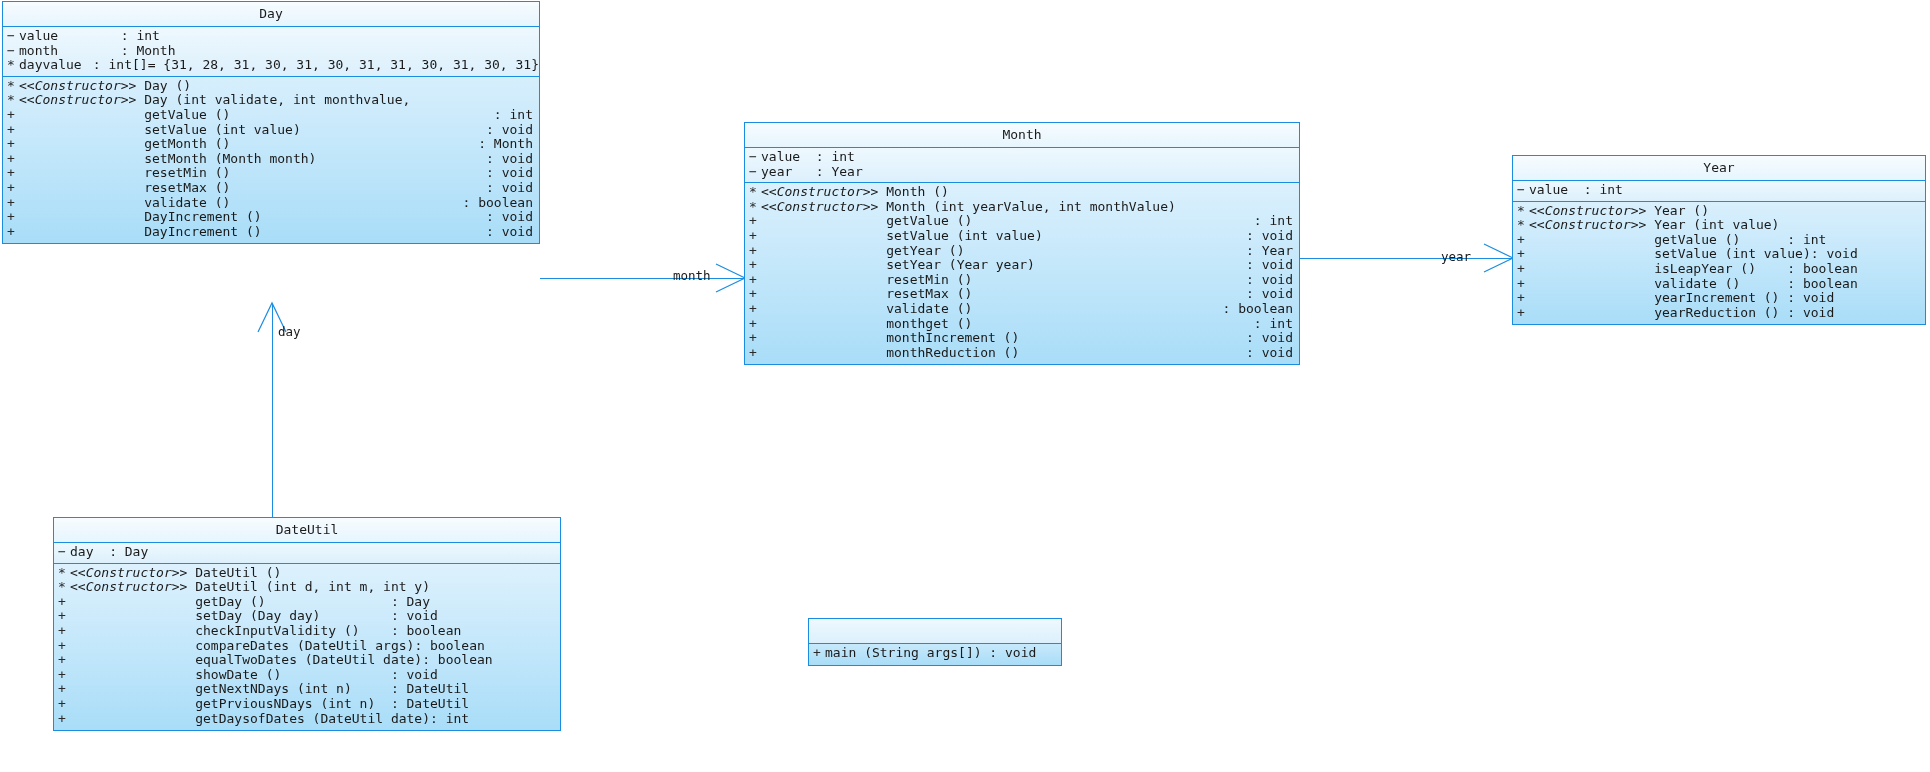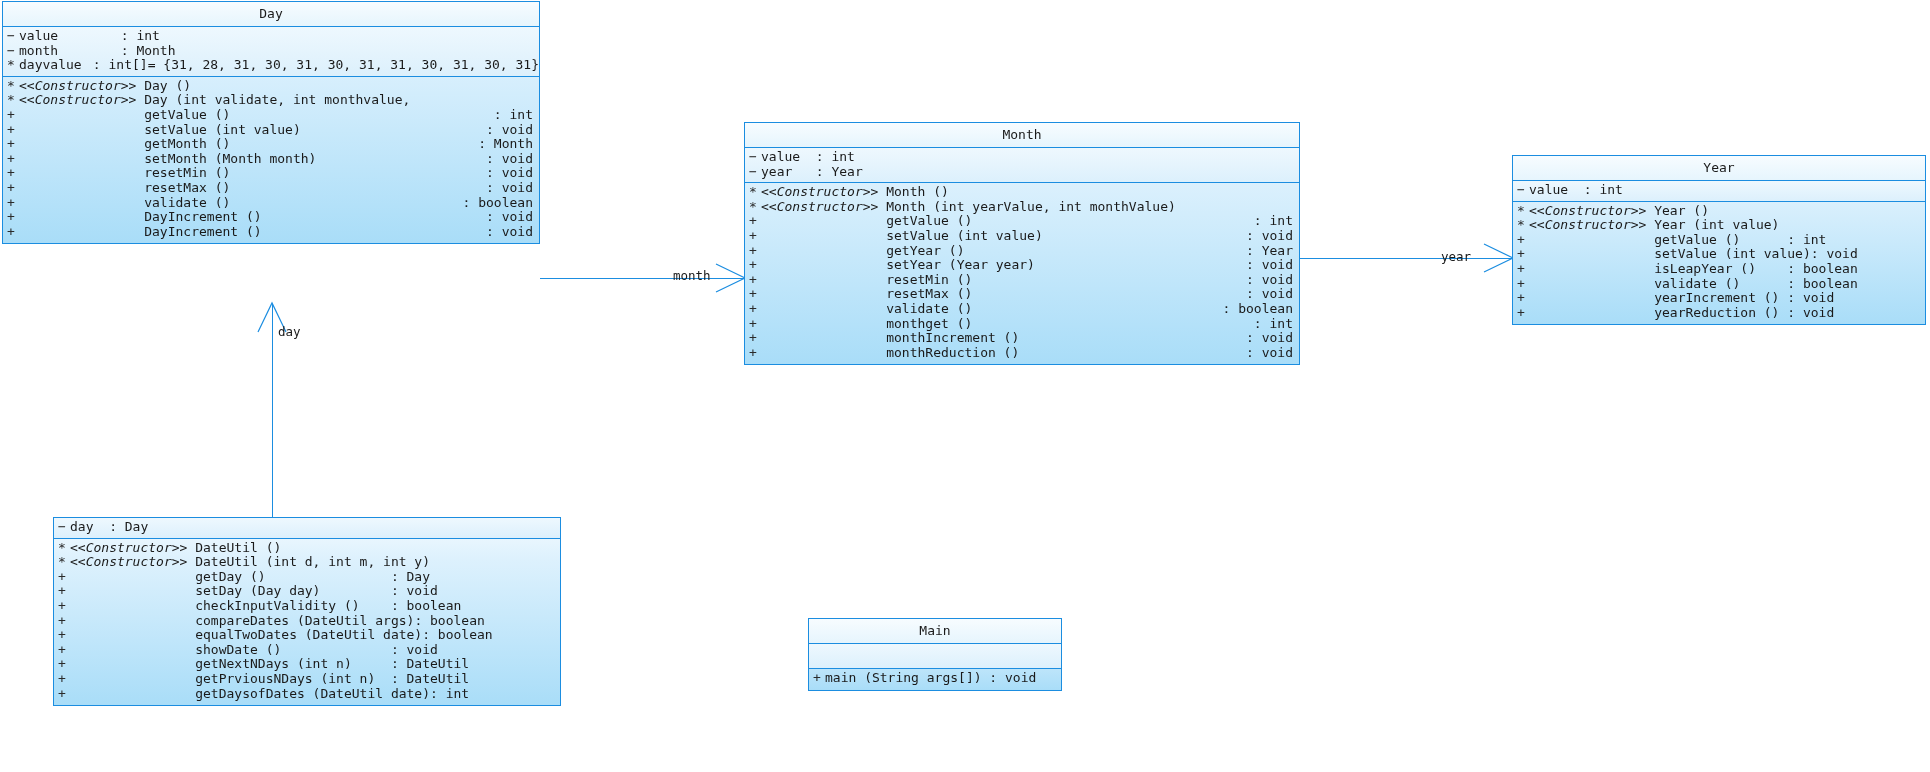--- a/index.html
+++ b/index.html
@@ -377,20 +377,21 @@
       <div class="row">
         <span class="vis">+</span>
         <span class="stereo" style="width:16ch"></span>
         <span class="sig" style="flex:0 0 17ch">yearReduction ()</span>
         <span class="ret">: void</span>
       </div>
     </div>
   </div>
 
   <div class="uml-class" style="left:53px; top:517px; width:508px;">
+    <div class="uml-title">DateUtil</div>
 
     <div class="uml-attrs">
       <div class="row">
         <span class="vis">−</span>
         <span class="attr-name" style="width:5ch">day</span>
         <span class="attr-type">:&nbsp;<span>Day</span></span>
       </div>
     </div>
 
     <div class="uml-ops">
@@ -457,21 +458,20 @@
       <div class="row">
         <span class="vis">+</span>
         <span class="stereo" style="width:16ch"></span>
         <span class="sig" style="flex:0 0 25ch">getDaysofDates (DateUtil date)</span>
         <span class="ret">: int</span>
       </div>
     </div>
   </div>
 
   <div class="uml-class" style="left:808px; top:618px; width:254px;">
-    <div class="uml-title">Main</div>
     <div class="uml-attrs empty"></div>
     <div class="uml-ops">
       <div class="row">
         <span class="vis">+</span>
         <span class="sig" style="flex:0 0 21ch">main (String args[])</span>
         <span class="ret">: void</span>
       </div>
     </div>
   </div>
 

